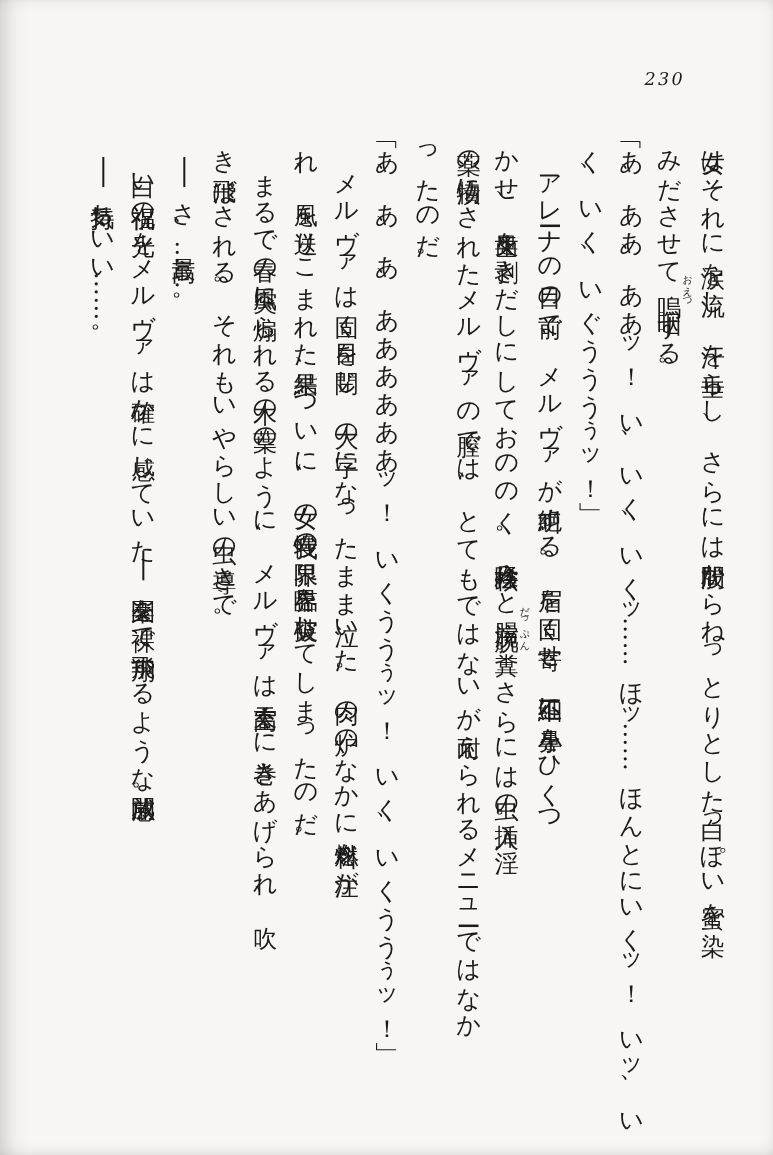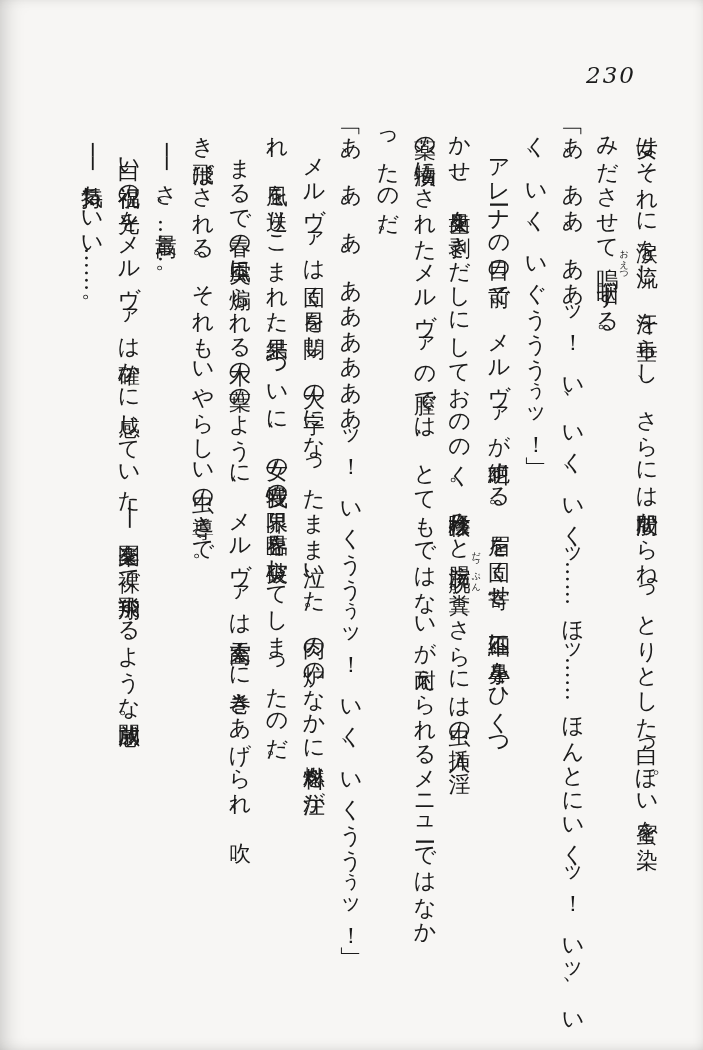--- a/index.html
+++ b/index.html
@@ -17,21 +17,21 @@
       inset 14px 0 22px -12px rgba(0,0,0,0.22),
       inset -8px 0 14px -10px rgba(0,0,0,0.12),
       inset 0 -10px 16px -12px rgba(0,0,0,0.10),
       inset 0 10px 14px -12px rgba(0,0,0,0.06);
     font-family: "DejaVu Serif", "Liberation Serif", serif;
     color: var(--text-color, #1b1b1b);
   }
   .page-number {
     position: absolute;
     left: 586px; top: 62px;
-    font-size: 23px;
+    font-size: 16px;
     font-style: italic;
     letter-spacing: 2px;
     color: var(--text-color, #1b1b1b);
   }
   .text-block {
     position: absolute;
     top: 121px;
     right: 37px;
     width: 592px;   
     height: 872px;

